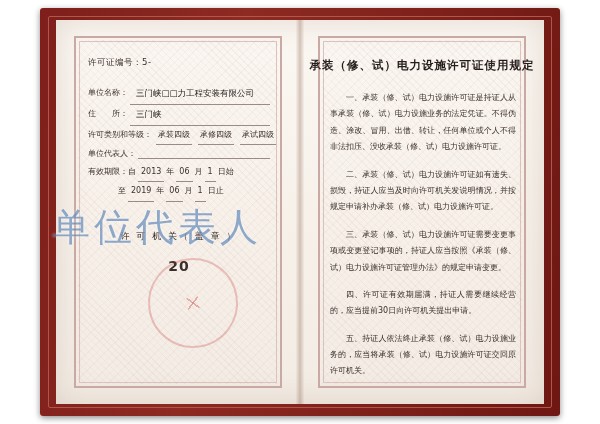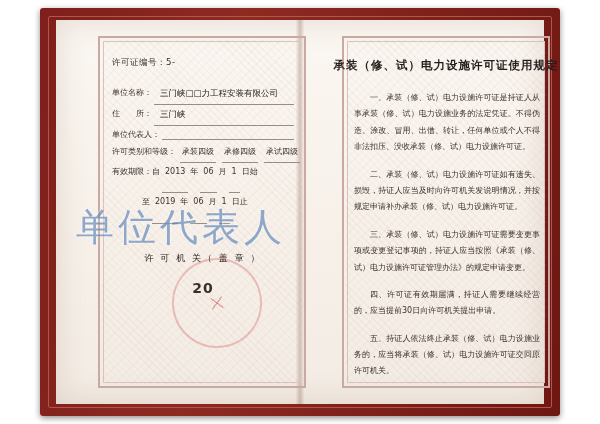--- a/index.html
+++ b/index.html
@@ -35,21 +35,20 @@
   }
   .spine{
     position:absolute;
     left:50%;top:0;width:9px;height:100%;
     transform:translateX(-50%);
     background:linear-gradient(90deg,rgba(170,140,120,0) 0%,rgba(150,115,95,.35) 45%,rgba(120,85,70,.45) 50%,rgba(150,115,95,.35) 55%,rgba(170,140,120,0) 100%);
   }
   .page{
     position:absolute;top:0;height:100%;
     box-sizing:border-box;
-    margin-left:24px;
   }
   .page.left{left:0;width:244px;}
   .page.right{left:244px;width:244px;}
 
   .frame{
     position:absolute;
     left:18px;right:18px;top:16px;bottom:16px;
     border:2px solid #c9a9a4;
     box-sizing:border-box;
   }
@@ -116,21 +115,21 @@
     padding:0 2px 1px 2px;
   }
   .daterow{
     display:flex;
     font-size:8px;
     white-space:nowrap;
     line-height:2.2;
   }
   .daterow .seg{
     border-bottom:1px solid #9a8b86;
-    padding:0 3px 12px 3px;
+    padding:0 3px 1px 3px;
     margin:0 2px;
   }
   .sign{
     margin-top:26px;
     text-align:center;
     font-size:9px;
     letter-spacing:2px;
     color:#2b2320;
   }
   .signdate{
@@ -229,31 +228,31 @@
         <span class="flabel">单位名称：</span>
         <span class="fval">三门峡□□力工程安装有限公司</span>
       </div>
 
       <div class="fieldrow">
         <span class="flabel">住　　所：</span>
         <span class="fval">三门峡</span>
       </div>
 
       <div class="fieldrow">
-        <span class="flabel">单位代表人：</span>
-        <span class="fval"></span>
-      </div>
-
-      <div class="fieldrow">
         <span class="flabel">许可类别和等级：</span>
         <span class="cats">
           <span>承装四级</span>
           <span>承修四级</span>
           <span>承试四级</span>
         </span>
+      </div>
+
+      <div class="fieldrow">
+        <span class="flabel">单位代表人：</span>
+        <span class="fval"></span>
       </div>
 
       <div class="daterow">
         <span>有效期限：自</span>
         <span class="seg">2013</span>
         <span>年</span>
         <span class="seg">06</span>
         <span>月</span>
         <span class="seg">1</span>
         <span>日</span>

